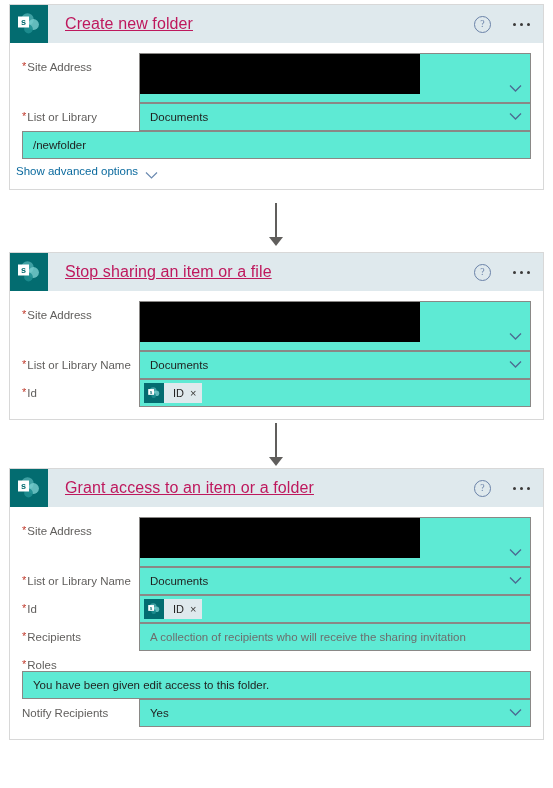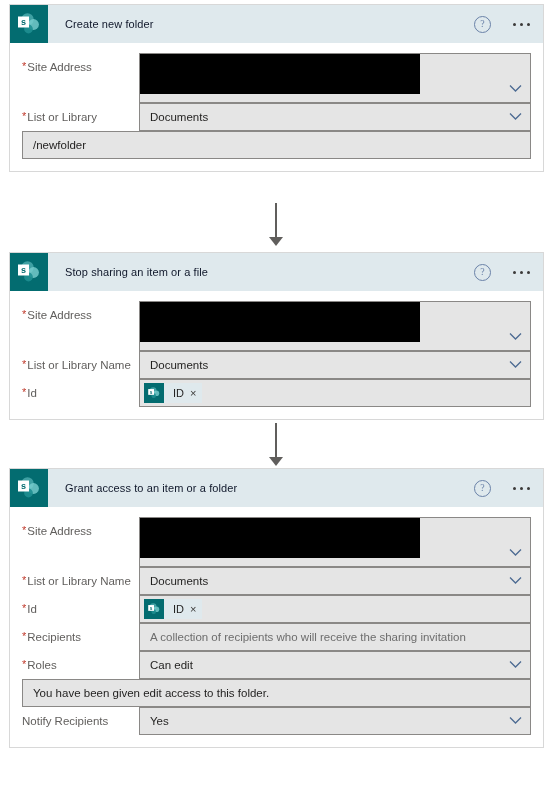--- a/index.html
+++ b/index.html
@@ -40,24 +40,25 @@
   .app-tile {
     width: 38px;
     height: 38px;
     background: #036c70;
     flex: 0 0 38px;
     position: relative;
     overflow: hidden;
   }
   .card-title {
     margin-left: 17px;
-    font-size: 11px;
-    color: #0f172a;
+    font-size: 16px;
+    color: #be185d;
     letter-spacing: .1px;
     white-space: nowrap;
+    text-decoration: underline;
   }
   .header-actions {
     margin-left: auto;
     display: flex;
     align-items: center;
     padding-right: 13px;
   }
   .help-icon {
     width: 15px;
     height: 15px;
@@ -109,21 +110,21 @@
     color: #c0392b;
     font-size: 11px;
     margin-right: 1px;
     vertical-align: top;
     line-height: 11px;
   }
   .field-control {
     flex: 1 1 auto;
     position: relative;
     border: 1px solid #8a8886;
-    background: #e5e5e5;
+    background: #5eead4;
     box-sizing: border-box;
     min-height: 26px;
   }
   .field-control.tall { min-height: 50px; }
   .control-value {
     font-size: 11.5px;
     color: #201f1e;
     padding: 6px 28px 6px 10px;
     line-height: 14px;
     white-space: nowrap;
@@ -268,20 +269,28 @@
           </div>
         </div>
       </div>
 
       <div class="field">
         <div class="field-control">
           <div class="control-value">/newfolder</div>
         </div>
       </div>
 
+      <div class="adv-link">
+        <span class="txt">Show advanced options</span>
+        <span class="adv-chev">
+          <svg width="13" height="9" viewBox="0 0 13 9">
+              <path d="M1 1.5 L6.5 7 L12 1.5" stroke="#6b8ab0" stroke-width="1.2" fill="none"></path>
+            </svg>
+        </span>
+      </div>
     </div>
   </div>
 
   <div class="connector" style="top:203px;height:45px;">
     <div class="line" style="height:36px;"></div>
     <div class="head" style="top:34px;"></div>
   </div>
 
   <div class="card" id="card1" style="top:252px;">
     <div class="card-header">
@@ -428,28 +437,20 @@
 
       <div class="field">
         <div class="field-label"><span class="req">*</span><span>Recipients</span></div>
         <div class="field-control">
           <div class="control-value placeholder">A collection of recipients who will receive the sharing invitation</div>
         </div>
       </div>
 
       <div class="field">
         <div class="field-label"><span class="req">*</span><span>Roles</span></div>
-        <div class="field-control">
-          <div class="control-value">Can edit</div>
-          <div class="chev" style="bottom:7px;">
-            <svg width="13" height="9" viewBox="0 0 13 9">
-                <path d="M1 1.5 L6.5 7 L12 1.5" stroke="#4c6a92" stroke-width="1.3" fill="none"></path>
-              </svg>
-          </div>
-        </div>
       </div>
 
       <div class="field">
         <div class="field-control">
           <div class="control-value">You have been given edit access to this folder.</div>
         </div>
       </div>
 
       <div class="field">
         <div class="field-label"><span>Notify Recipients</span></div>

